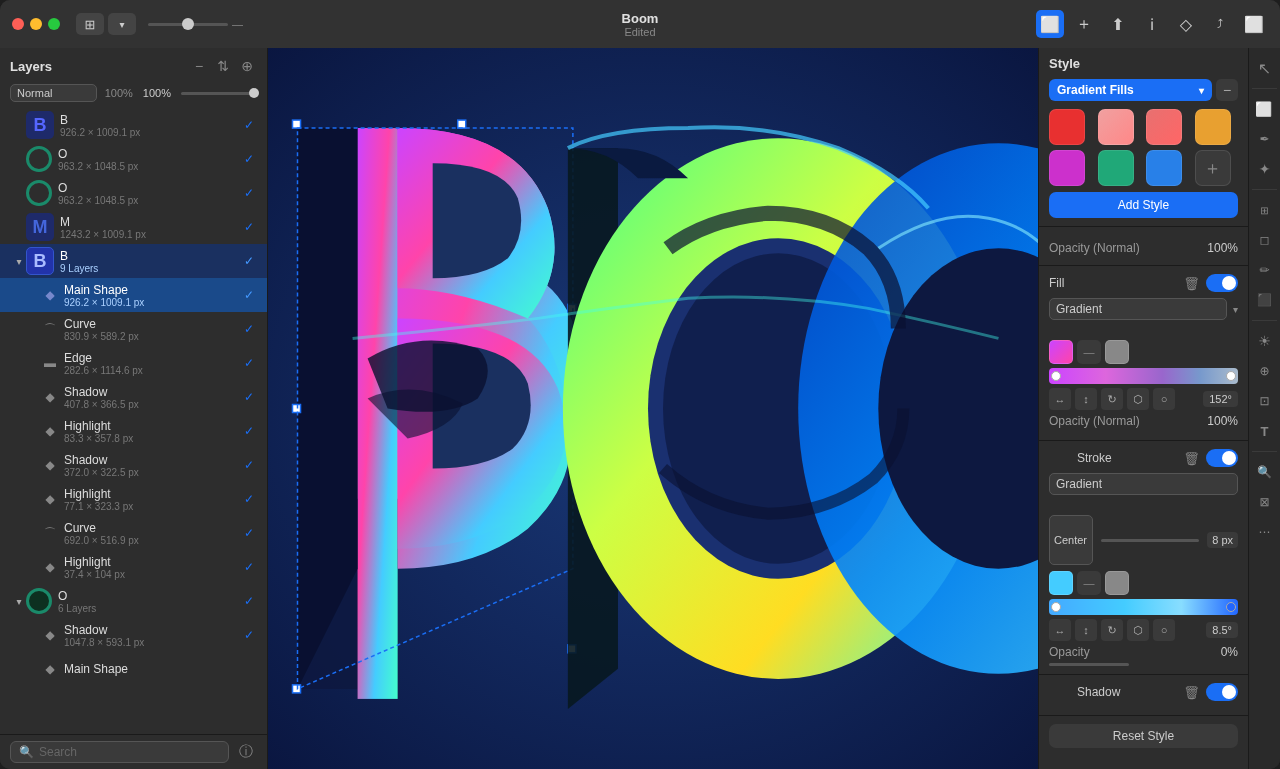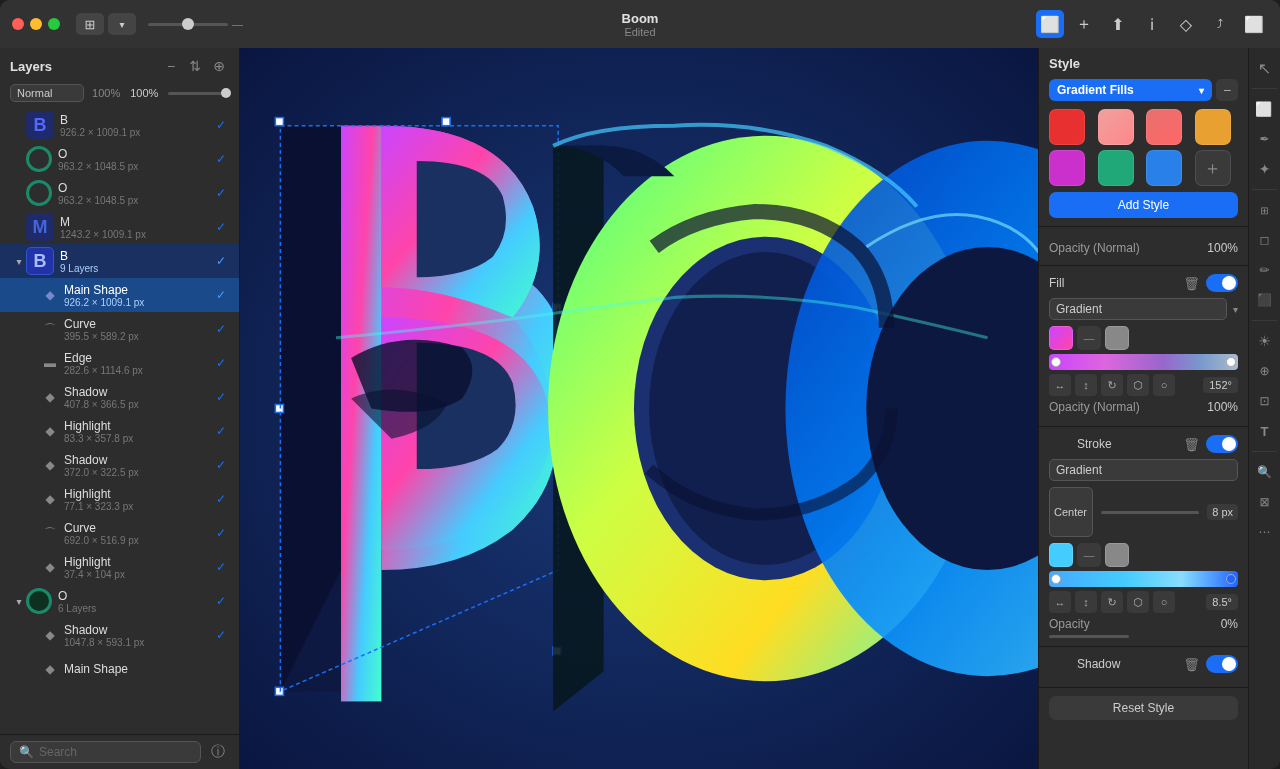--- a/index.html
+++ b/index.html
@@ -124,21 +124,21 @@
 
     
     .main-content {
       display: flex;
       flex: 1;
       overflow: hidden;
     }
 
     
     .sidebar {
-      width: 240px;
+      width: 268px;
       background: #2d2d2d;
       display: flex;
       flex-direction: column;
       border-right: 1px solid #1a1a1a;
       flex-shrink: 0;
     }
     .sidebar-header {
       padding: 8px 10px 4px;
       display: flex;
       align-items: center;
@@ -448,21 +448,21 @@
       position: absolute;
       top: 2px;
       right: 2px;
       transition: left 0.2s;
     }
 
     .gradient-select-row {
       display: flex;
       align-items: center;
       gap: 22px;
-      margin-bottom: 6px;
+      margin-bottom: 20px;
     }
     .gradient-select {
       flex: 1;
       background: #3a3a3a;
       border: 1px solid #555;
       border-radius: 5px;
       color: #ccc;
       font-size: 12px;
       padding: 3px 6px;
       appearance: none;
@@ -764,21 +764,21 @@
             <div class="layer-size">926.2 × 1009.1 px</div>
           </div>
           <div class="layer-check" style="color:#4499ff;">✓</div>
         </div>
 
         <div class="layer-item layer-indent">
           <div class="layer-expand"></div>
           <div class="layer-shape-icon" style="color:#888;">⌒</div>
           <div class="layer-info">
             <div class="layer-name">Curve</div>
-            <div class="layer-size">395.5 × 589.2 px</div>
+            <div class="layer-size">830.9 × 589.2 px</div>
           </div>
           <div class="layer-check">✓</div>
         </div>
 
         <div class="layer-item layer-indent">
           <div class="layer-expand"></div>
           <div class="layer-shape-icon" style="color:#888;">▬</div>
           <div class="layer-info">
             <div class="layer-name">Edge</div>
             <div class="layer-size">282.6 × 1114.6 px</div>

